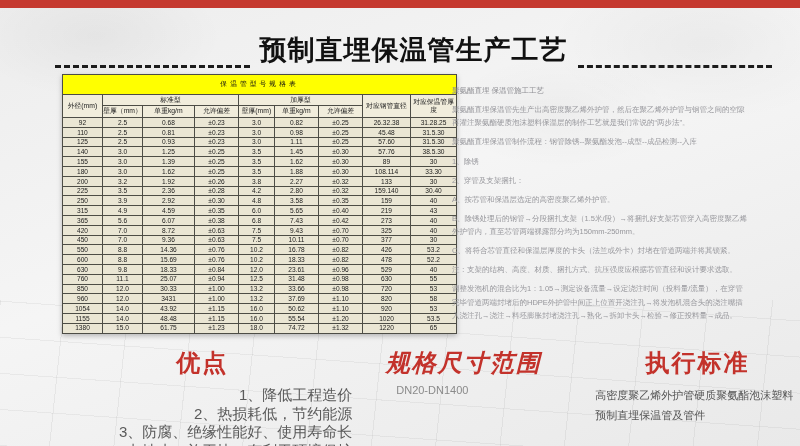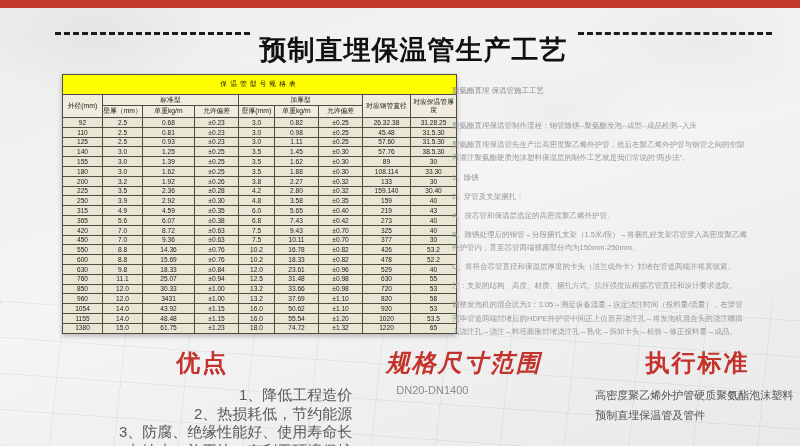--- a/index.html
+++ b/index.html
@@ -18,36 +18,36 @@
   }
   .floor-grid {
     top:300px;
     background-image:
       repeating-linear-gradient(96deg, rgba(110,110,110,0.18) 0 1px, transparent 1px 64px),
       repeating-linear-gradient(4deg, rgba(110,110,110,0.16) 0 1px, transparent 1px 36px);
     opacity:.55;
   }
   .top-bar { position:absolute; top:0; left:0; right:0; height:8px; background:#c5392f; }
 
-  .title-row { position:absolute; top:32px; left:0; right:0; display:flex; align-items:flex-start; padding:0 28px;margin-left:27px; }
+  .title-row { position:absolute; top:32px; left:0; right:0; display:flex; align-items:flex-end; padding:0 28px;margin-left:27px; }
   .dash-line { flex:1; height:0; border-top:3px dashed #1c1c1c; }
   .title-row h1 { margin:0 10px; font-size:27px; font-weight:bold; color:#111; letter-spacing:1px; white-space:nowrap; }
 
   
   .table-wrap { position:absolute; top:74px; left:62px; width:394px; }
   table.spec { width:100%; border-collapse:collapse; table-layout:fixed; background:#eae6d4;
     box-shadow:0 2px 5px rgba(0,0,0,0.25); }
   table.spec th, table.spec td { border:1px solid #4d4d46; text-align:center; vertical-align:middle; }
   .t-title { background:#ffff00; color:#111; font-size:12.5px; font-weight:bold; height:20px; letter-spacing:3px; }
   table.spec thead th { background:#f1eddc; font-weight:normal; font-size:6.8px; padding:1px 0; line-height:1.25; }
   table.spec tbody td { font-size:6.6px; height:9.8px; padding:0; line-height:1.1; color:#1c1c1c; }
 
   
   .article { position:absolute; top:84px; left:452px; width:296px; color:#97979c; font-size:7.5px; line-height:1.75; }
-  .article .art-head { margin-bottom:22px; color:#8e8e93; }
+  .article .art-head { margin-bottom:6px; color:#8e8e93; }
   .article p { margin-bottom:6px; }
 
   
   .bottom { position:absolute; top:347px; left:0; right:0; display:flex; }
   .bottom h2 { font-size:24px; font-weight:bold; text-align:center; letter-spacing:2px; }
   .accent { color:#c3322b; }
   .sec-adv { margin-left:52px; width:302px; }
   .sec-adv ul { list-style:none; margin-top:7px; padding-left:12px; }
   .sec-adv li { font-size:15px; color:#5a5a5a; line-height:18.5px;text-align:right; }
   .sec-size { margin-left:22px; width:180px; }
@@ -344,22 +344,22 @@
           <td>1220</td>
           <td>65</td>
         </tr>
       </tbody>
   </table>
 </div>
 
 <aside class="article">
   <p class="art-head">聚氨酯直埋 保温管施工工艺</p>
   <div id="article-paras">
+      <p>聚氨酯直埋保温管先生产出高密度聚乙烯外护管，然后在聚乙烯外护管与钢管之间的空隙再灌注聚氨酯硬质泡沫塑料保温层的制作工艺就是我们常说的“两步法”。</p>
       <p>聚氨酯直埋保温管制作流程：钢管除锈--聚氨酯发泡--成型--成品检测--入库</p>
-      <p>聚氨酯直埋保温管先生产出高密度聚乙烯外护管，然后在聚乙烯外护管与钢管之间的空隙再灌注聚氨酯硬质泡沫塑料保温层的制作工艺就是我们常说的“两步法”。</p>
       <p>1、除锈</p>
       <p>2、穿管及支架捆扎：</p>
       <p>A、按芯管和保温层选定的高密度聚乙烯外护管。</p>
       <p>B、除锈处理后的钢管→分段捆扎支架（1.5米/段）→将捆扎好支架芯管穿入高密度聚乙烯外护管内，直至芯管两端裸露部分均为150mm-250mm。</p>
       <p>C、将符合芯管直径和保温层厚度的卡头（法兰或外卡）封堵在管道两端并将其锁紧。</p>
       <p>注：支架的结构、高度、材质、捆扎方式、抗压强度应根据芯管直径和设计要求选取。</p>
       <p>调整发泡机的混合比为1：1.05→测定设备流量→设定浇注时间（投料量/流量），在穿管完毕管道两端封堵后的HDPE外护管中间正上位置开浇注孔→将发泡机混合头的浇注嘴插入浇注孔→浇注→料坯膨胀封堵浇注孔→熟化→拆卸卡头→检验→修正投料量→成品。</p>
     </div>
 </aside>
 

